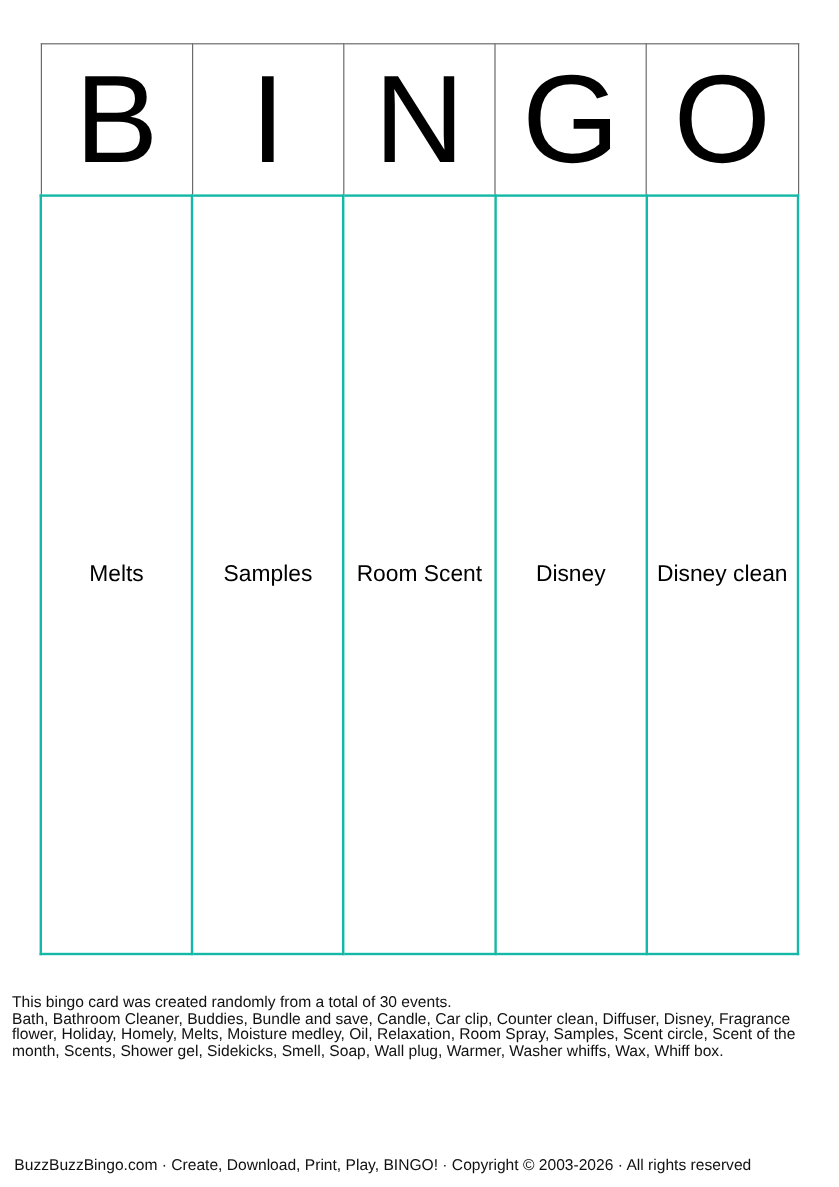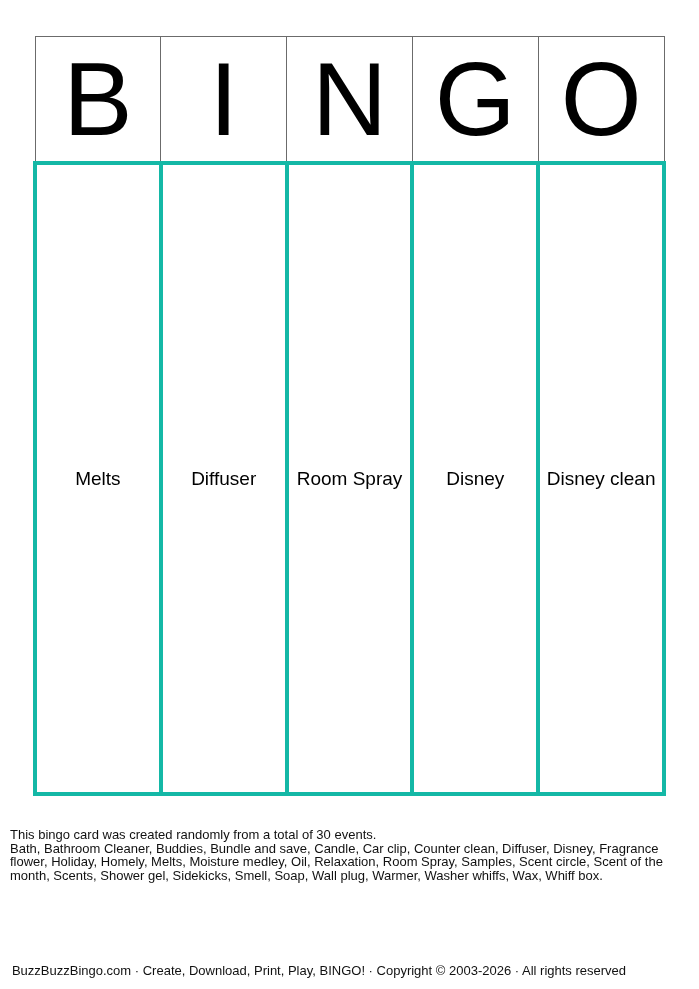--- a/index.html
+++ b/index.html
@@ -6,21 +6,21 @@
     body {
       width: 699px; height: 989px; position: relative; overflow: hidden;
       font-family: "Liberation Sans", "DejaVu Sans", sans-serif; color: #000;
     }
     .grid {
       position: absolute; left: 33px; top: 36px;
       width: 633px; height: 760px;
       border-collapse: collapse; table-layout: fixed;
     }
     .grid td {
-      border: 4px solid #14b8a6;
+      border: 2px solid #14b8a6;
       text-align: center; vertical-align: middle;
       width: 126.6px; height: 126.6px; padding: 0 2px;
       font-size: 19px; line-height: 20px; box-sizing: border-box;
     }
     .grid th {
       border: 1px solid #6b6b6b;
       font-weight: normal; font-size: 104px; line-height: 104px;
       height: 126.6px; padding: 0; text-align: center; vertical-align: middle;
       box-sizing: border-box;
     }
@@ -42,22 +42,22 @@
       <th>B</th>
       <th>I</th>
       <th>N</th>
       <th>G</th>
       <th>O</th>
     </tr>
   </thead>
   <tbody>
     <tr>
       <td>Melts</td>
-      <td>Diffuser</td>
-      <td>Room Spray</td>
+      <td>Samples</td>
+      <td>Room Scent</td>
       <td>Disney</td>
       <td>Disney clean</td>
     </tr>
   </tbody>
 </table>
 
 <div class="notes">
   <div>This bingo card was created randomly from a total of 30 events.</div>
   <div>Bath, Bathroom Cleaner, Buddies, Bundle and save, Candle, Car clip, Counter clean, Diffuser, Disney, Fragrance flower, Holiday, Homely, Melts, Moisture medley, Oil, Relaxation, Room Spray, Samples, Scent circle, Scent of the month, Scents, Shower gel, Sidekicks, Smell, Soap, Wall plug, Warmer, Washer whiffs, Wax, Whiff box.</div>
 </div>

